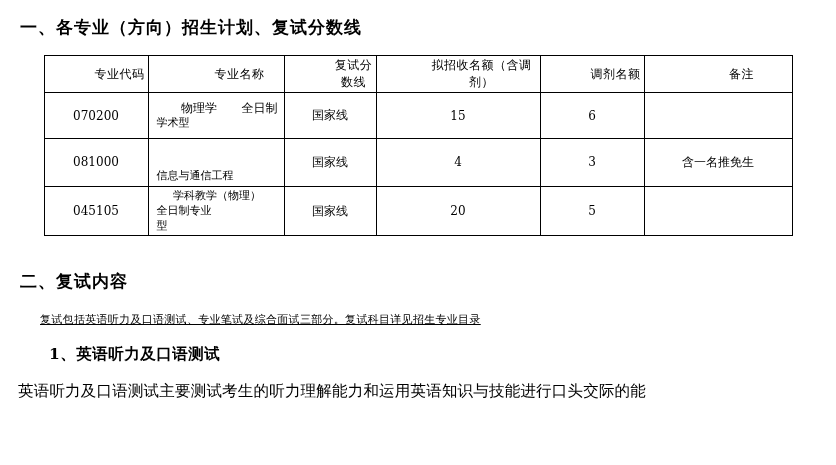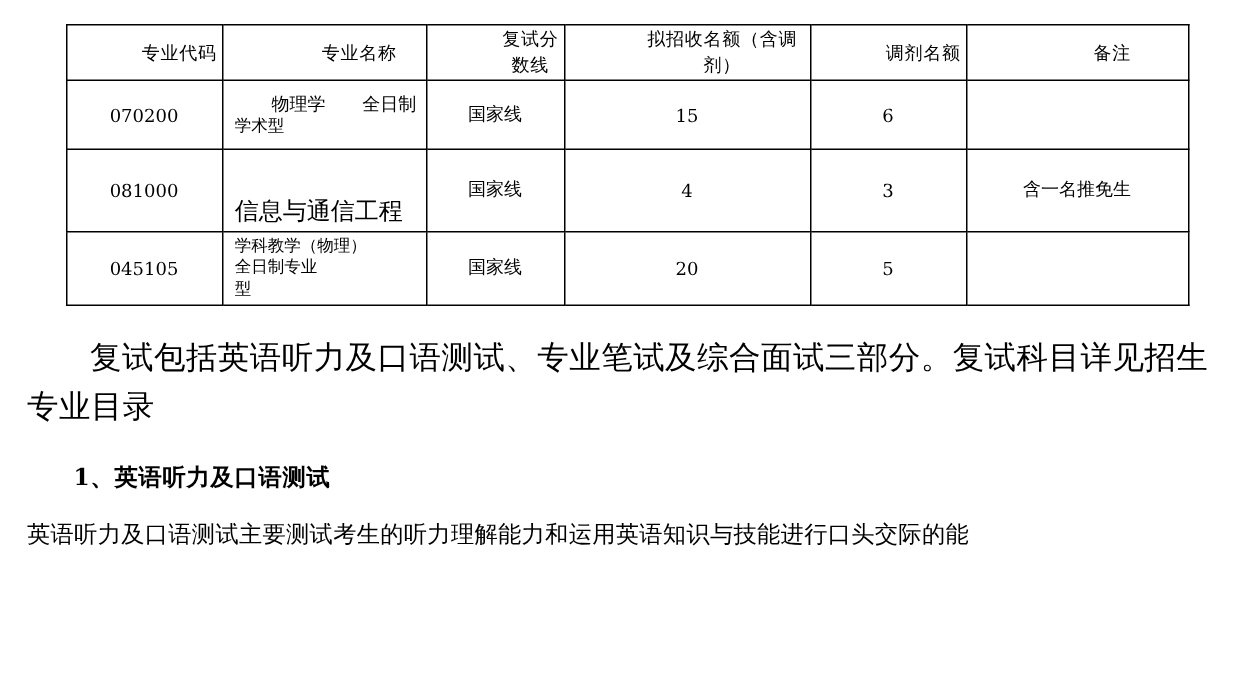--- a/index.html
+++ b/index.html
@@ -81,47 +81,48 @@
   .major-type {
     float: right;
     text-align: right;
   }
   .major-wrap {
     display: block;
     overflow: hidden;
   }
   .major-center {
     display: block;
+    text-align: center;
+    font-size: 11px;
+    line-height: 1.35;
+  }
+  .major-right-line {
+    display: block;
     text-align: left;
     font-size: 11px;
     line-height: 1.35;
   }
-  .major-right-line {
+  .major-left-line {
     display: block;
     text-align: left;
     font-size: 11px;
-    line-height: 1.35;
-  }
-  .major-left-line {
-    display: block;
-    text-align: left;
-    font-size: 16px;
     line-height: 1.35;
     margin-top: 28px;
   }
 
   #heading-2 {
     margin-top: 34px;
     padding-left: 2px;
   }
   .body-par {
-    font-size: 21px;
+    font-size: 11px;
     line-height: 1.55;
     margin-top: 18px;
     letter-spacing: 0.3px;
+    text-decoration: underline;
   }
   .indent2 {
     text-indent: 2em;
   }
   .sub-heading {
     font-size: 15.5px;
     font-weight: bold;
     text-indent: 2em;
     letter-spacing: 0.5px;
   }
@@ -129,20 +130,21 @@
     font-size: 15.5px;
     line-height: 1.5;
     letter-spacing: 0.2px;
   }
 </style>
 </head>
 <body>
 
 <div class="page">
 
+  <h1 class="section-heading" id="heading-1">一、各专业（方向）招生计划、复试分数线</h1>
 
   <div class="table-wrap">
     <table class="plan-table">
       <colgroup>
         <col class="c1">
           <col class="c2">
           <col class="c3">
           <col class="c4">
           <col class="c5">
           <col class="c6">
@@ -196,20 +198,21 @@
           <td>20</td>
           <td>5</td>
           <td></td>
         </tr>
 
 
       </tbody>
     </table>
   </div>
 
+  <h1 class="section-heading" id="heading-2">二、复试内容</h1>
 
   <p class="body-par indent2">复试包括英语听力及口语测试、专业笔试及综合面试三部分。复试科目详见招生专业目录</p>
 
   <p class="sub-heading">1、英语听力及口语测试</p>
 
   <p class="last-par">英语听力及口语测试主要测试考生的听力理解能力和运用英语知识与技能进行口头交际的能</p>
 
 </div>
 
 </body></html>

